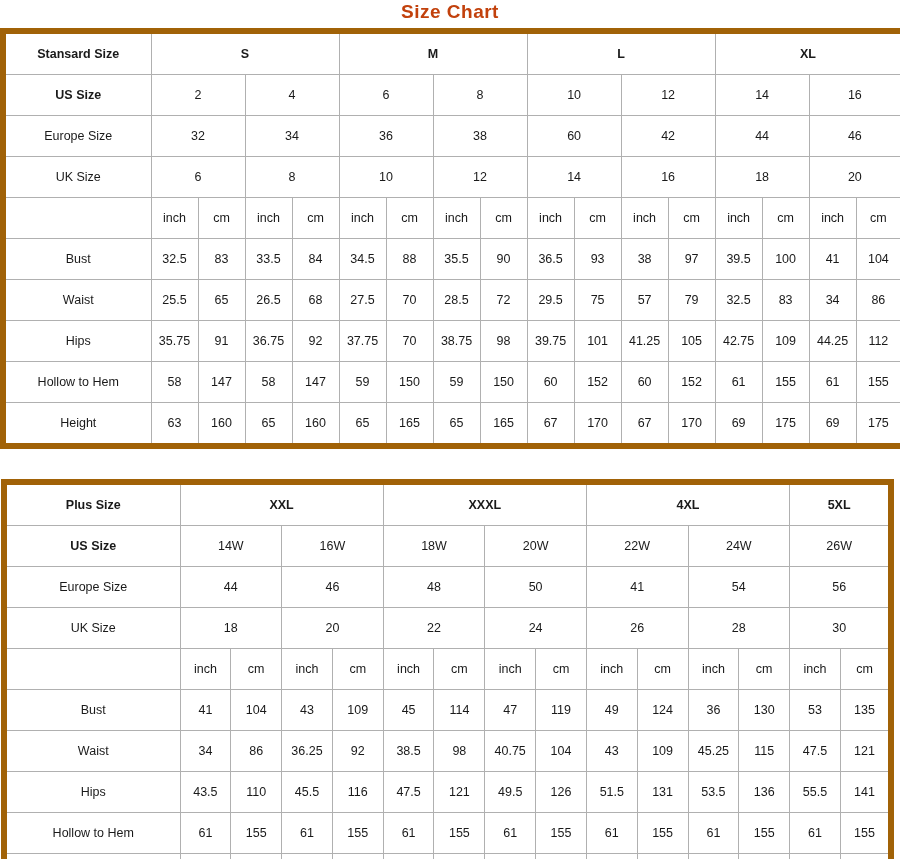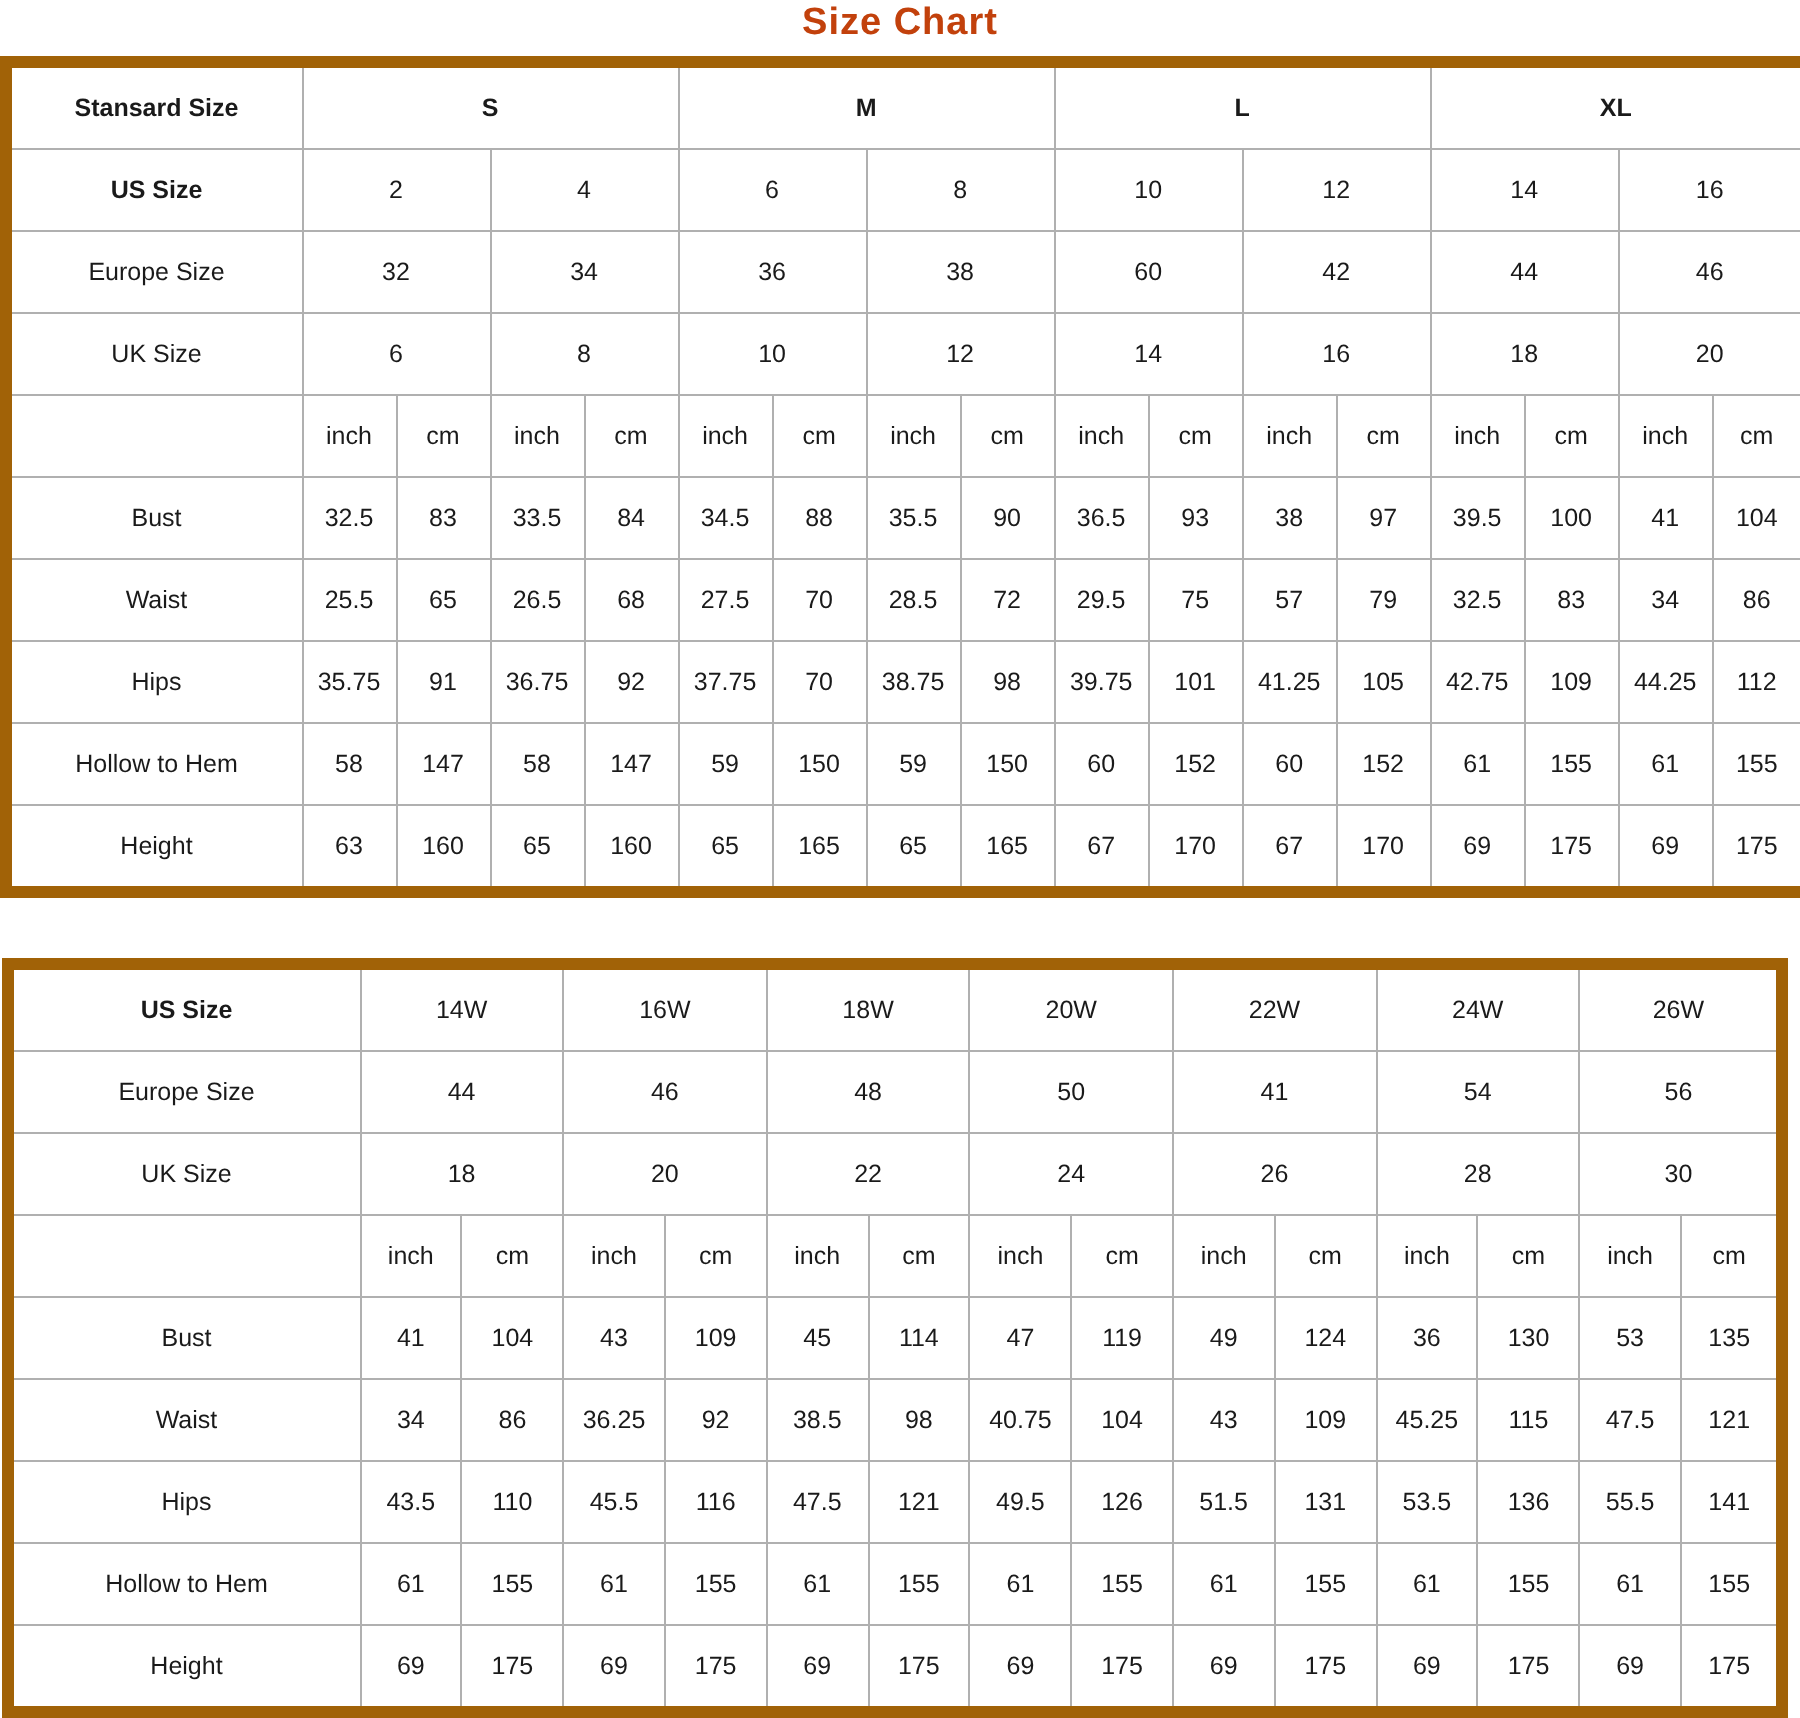--- a/index.html
+++ b/index.html
@@ -254,20 +254,27 @@
   </div>
 
   <div class="gap"></div>
 
   <table class="size-table t2">
     <colgroup>
       <col style="width:176px">
       <col span="14" style="width:50.8px">
     </colgroup>
     <tbody>
+      <tr>
+        <td class="head-bold">Plus Size</td>
+        <td class="head-bold" colspan="4">XXL</td>
+        <td class="head-bold" colspan="4">XXXL</td>
+        <td class="head-bold" colspan="4">4XL</td>
+        <td class="head-bold" colspan="2">5XL</td>
+      </tr>
 
       <tr>
         <td class="head-bold rowlabel">US Size</td>
         <td colspan="2">14W</td>
         <td colspan="2">16W</td>
         <td colspan="2">18W</td>
         <td colspan="2">20W</td>
         <td colspan="2">22W</td>
         <td colspan="2">24W</td>
         <td colspan="2">26W</td>

